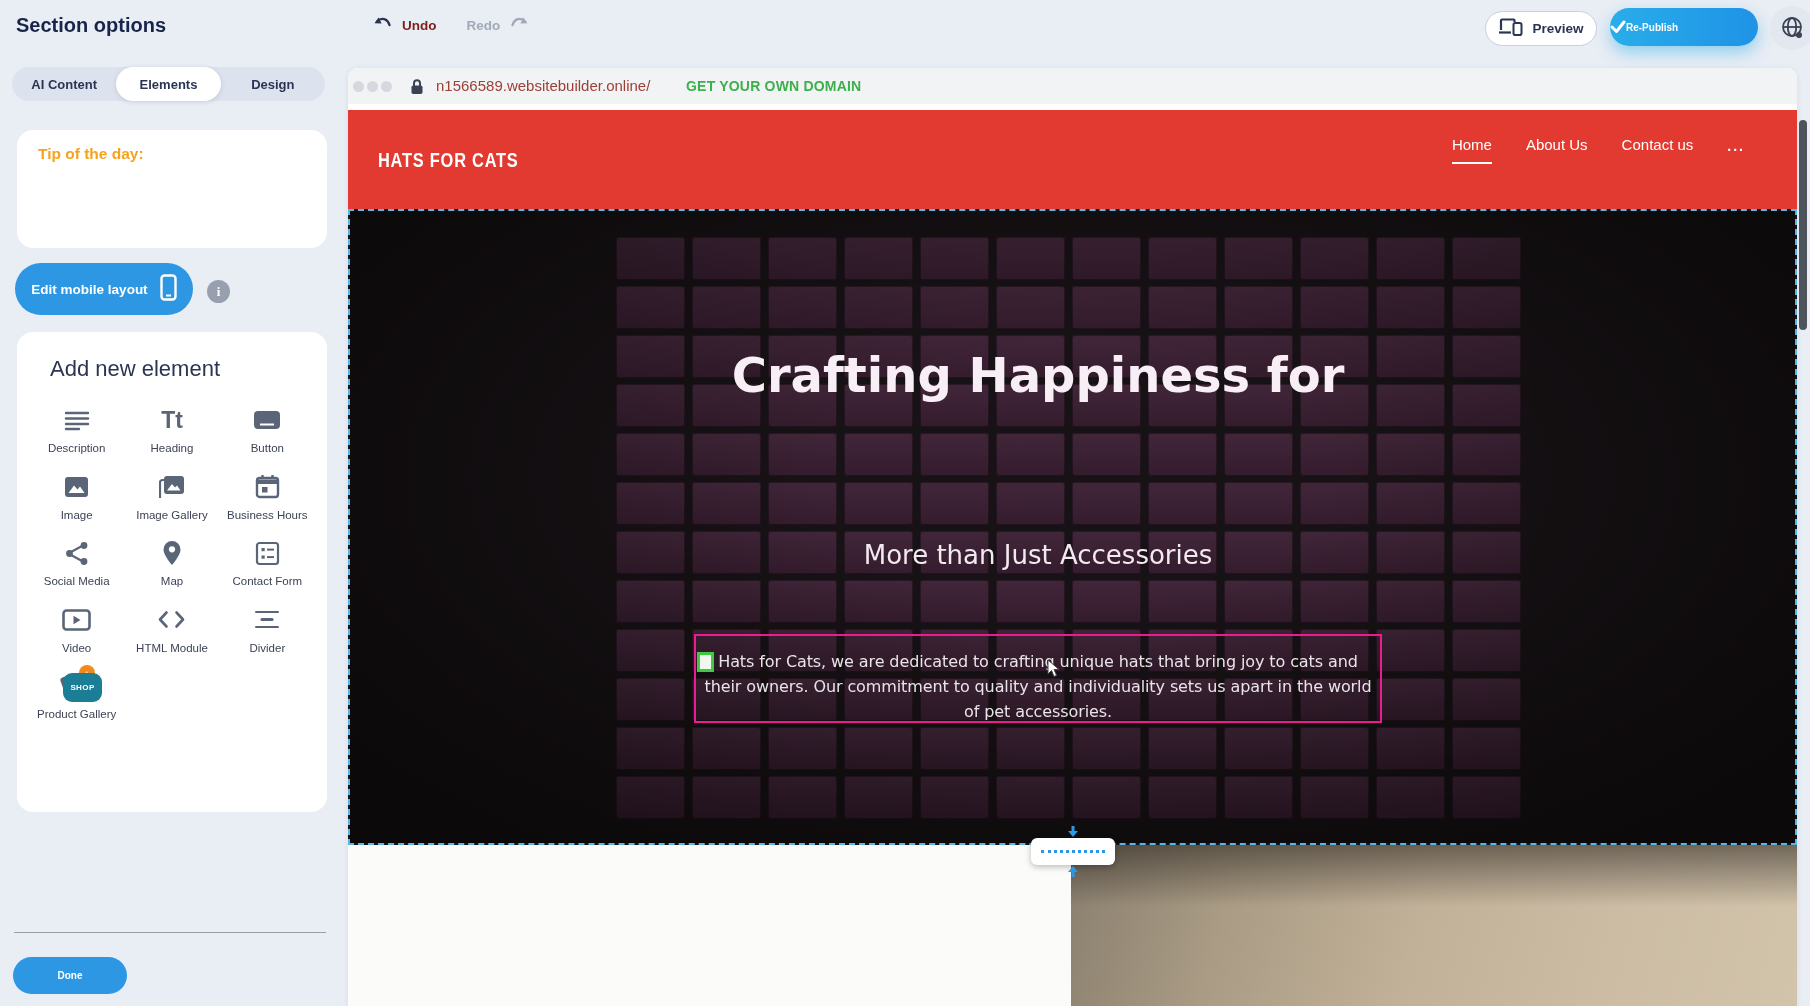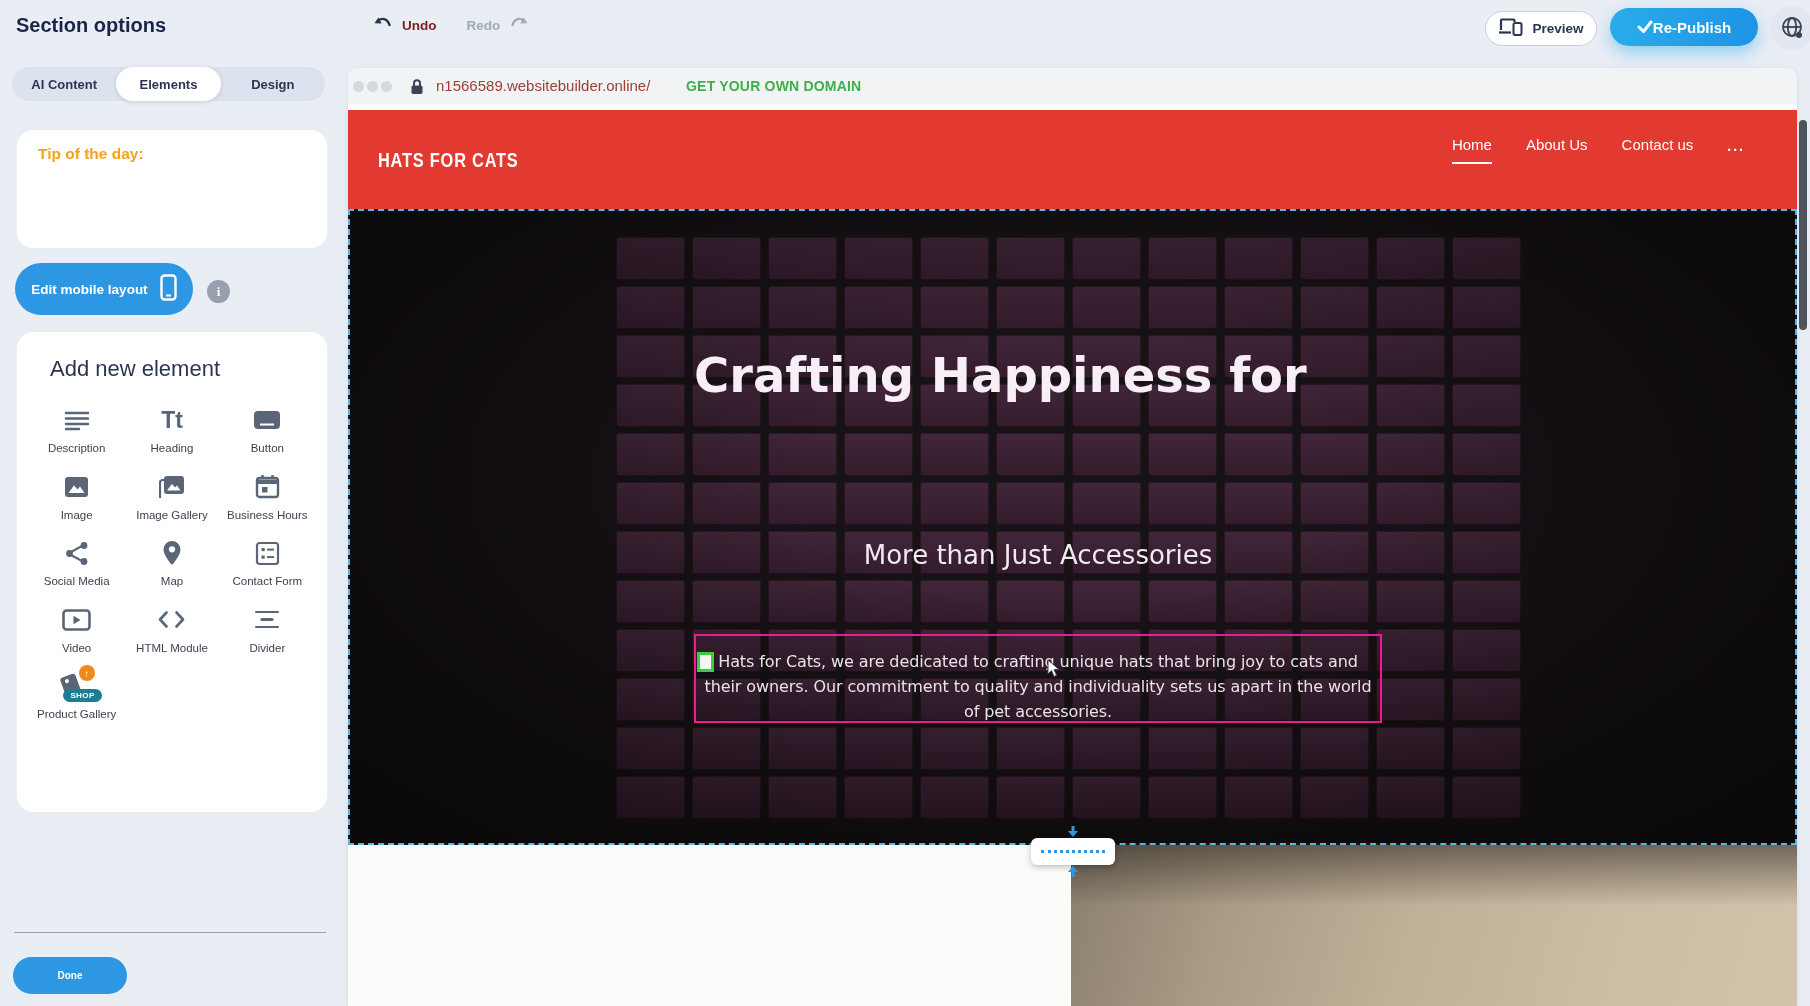--- a/index.html
+++ b/index.html
@@ -7,21 +7,21 @@
   body { background:#e9edf4; font-family:"Liberation Sans", sans-serif; position:relative; }
   .abs { position:absolute; }
 
   
   .panel-title { left:16px; top:14px; font-size:20px; font-weight:bold; color:#18254a; }
   .undo-redo { left:373px; top:16px; display:flex; align-items:center; gap:30px; }
   .ur-btn { display:flex; align-items:center; gap:8px; font-size:13.5px; font-weight:bold; cursor:pointer; background:none; border:none; font-family:inherit; }
   .ur-btn.undo { color:#7f1d1d; }
   .ur-btn.redo { color:#a2aab9; }
   .preview-btn { left:1485px; top:11px; width:112px; height:35px; border-radius:18px; border:1.5px solid #c9cfdb; background:#fff; display:flex; align-items:center; justify-content:center; gap:9px; font-size:13.5px; font-weight:bold; color:#2b3553; cursor:pointer; font-family:inherit;text-align:right; }
-  .republish-btn { left:1610px; top:8px; width:148px; height:38px; border-radius:19px; border:none; background:linear-gradient(90deg,#29ade9,#1f93e6); box-shadow:0 7px 16px rgba(41,173,233,.45); display:flex; align-items:center; justify-content:center; color:#fff; font-size:15px; font-weight:bold; cursor:pointer; font-family:inherit; }
+  .republish-btn { left:1610px; top:8px; width:148px; height:38px; border-radius:19px; border:none; background:linear-gradient(90deg,#29ade9,#1f93e6); box-shadow:0 7px 16px rgba(41,173,233,.45); display:flex; align-items:center; color:#fff; font-size:10px; font-weight:bold; cursor:pointer; font-family:inherit; }
   .globe-btn { left:1770px; top:6px; width:44px; height:44px; border-radius:50%; background:#e3e7ef; border:none; display:flex; align-items:center; justify-content:center; cursor:pointer; }
 
   
   .tabs { left:12px; top:67px; width:313px; height:34px; border-radius:17px; background:#dde3ee; display:flex; }
   .tab { flex:1; display:flex; align-items:center; justify-content:center; font-size:13px; font-weight:bold; color:#2b3553; border-radius:17px; cursor:pointer; }
   .tab.active { background:#fff; box-shadow:0 1px 5px rgba(30,40,70,.15); }
   .tip-card { left:17px; top:130px; width:310px; height:118px; background:#fff; border-radius:16px; padding:15px 21px; }
   .tip-title { font-size:15.5px; font-weight:bold; color:#f6a21c; margin-bottom:10px; }
   .tip-body { font-size:13.2px; color:#5c9ed9; line-height:1.5; width:275px; }
   .edit-mobile { left:15px; top:263px; width:178px; height:52px; border-radius:26px; background:#2d97e4; border:none; display:flex; align-items:center; justify-content:center; gap:12px; color:#fff; font-size:13.5px; font-weight:bold; cursor:pointer; font-family:inherit; }
@@ -30,21 +30,21 @@
   .elements-title { font-size:22px; color:#2b3553; margin-left:21px; margin-bottom:22px; }
   .el-grid { display:grid; grid-template-columns:repeat(3,1fr); row-gap:14px; justify-items:center; }
   .el-item { width:88px; text-align:center; cursor:pointer; }
   .el-icon { height:32px; display:flex; align-items:center; justify-content:center; color:#5a6577; margin-bottom:5px; position:relative; }
   .el-label { font-size:11.5px; color:#3c4354; line-height:1.35; }
   .tt-glyph { font-size:23px; font-weight:bold; color:#5a6577; line-height:1; }
   .pg-wrap { width:42px; height:34px; position:relative; }
   .pg-tag { position:absolute; left:7px; top:6px; width:16px; height:23px; background:#5a6577; border-radius:3px; transform:rotate(-20deg); }
   .pg-tag::after { content:""; position:absolute; left:4px; top:3px; width:4px; height:4px; border-radius:50%; background:#fff; }
   .pg-up { position:absolute; right:3px; top:-4px; width:16px; height:16px; border-radius:50%; background:#f08a1d; color:#fff; font-size:10px; font-weight:bold; display:flex; align-items:center; justify-content:center; }
-  .pg-shop { position:absolute; right:-4px; bottom:1px; background:#1b7d96; color:#fff; font-size:8px; font-weight:bold; letter-spacing:.4px; padding:2px 7px; border-radius:9px; }
+  .pg-shop { position:absolute; right:-4px; bottom:1px; background:#1b7d96; color:#fff; font-size:8px; font-weight:bold; letter-spacing:.4px; padding:10px 7px; border-radius:9px; }
   .side-divider { left:14px; top:932px; width:312px; height:1px; background:#9aa0ab; }
   .done-btn { left:13px; top:957px; width:114px; height:37px; border-radius:19px; background:#2d97e4; border:none; color:#fff; font-size:10px; font-weight:bold; cursor:pointer; font-family:inherit; }
 
   
   .browser { left:348px; top:68px; width:1449px; height:938px; border-radius:10px 10px 0 0; overflow:hidden; background:#fff; box-shadow:0 1px 6px rgba(20,30,60,.08); }
   .chrome { position:relative; height:36px; background:#f2f3f5; }
   .chrome-dots { position:absolute; left:5px; top:13px; display:flex; gap:3px; }
   .chrome-dots span { width:11px; height:11px; border-radius:50%; background:#d5d9df; }
   .lock { position:absolute; left:62px; top:10px; }
   .url-text { position:absolute; left:88px; top:9px; font-size:15px; color:#9c4036; cursor:text; }
@@ -54,21 +54,21 @@
   .site-logo { position:absolute; left:30px; top:38px; color:#fff; font-size:21px; font-weight:bold; letter-spacing:1px; transform:scaleX(.78); transform-origin:left center; white-space:nowrap; }
   .site-nav { position:absolute; right:52px; top:26px; display:flex; align-items:center; gap:34px; }
   .nav-item { color:#fff; font-size:15px; cursor:pointer; padding-bottom:9px; border-bottom:2.5px solid transparent; }
   .nav-item.active { border-bottom-color:#fff; }
   .nav-more { color:#fff; font-size:14px; font-weight:bold; letter-spacing:2px; cursor:pointer; padding-bottom:9px; }
 
   .hero { position:relative; width:1449px; height:636px; background:#171215; border:2px dashed #58b7e6; overflow:hidden; cursor:pointer; }
   .tile-grid { position:absolute; left:266px; top:26px; display:grid; grid-template-columns:repeat(12,69px); grid-auto-rows:43px; gap:6px 7px; }
   .tile { background:linear-gradient(180deg,#412639,#341c2d); border-radius:3px; box-shadow:inset 0 0 0 1px rgba(0,0,0,.35); }
   .vignette { position:absolute; inset:0; background:radial-gradient(ellipse at 50% 42%, rgba(0,0,0,0) 25%, rgba(0,0,0,.5) 90%); pointer-events:none; }
-  .hero-title { position:absolute; left:344px; top:124px; width:688px; font-family:"DejaVu Sans",sans-serif; font-size:48px; line-height:80px; color:#f8eef6; }
+  .hero-title { position:absolute; left:344px; top:124px; width:688px; text-align:center; font-family:"DejaVu Sans",sans-serif; font-size:48px; line-height:80px; color:#f8eef6; }
   .hero-subtitle { position:absolute; left:344px; top:329px; width:688px; text-align:center; font-family:"DejaVu Sans",sans-serif; font-size:26px; color:#f3e9f0; }
   .text-element { position:absolute; left:344px; top:423px; width:688px; height:89px; border:2px solid #ec1c90; }
   .text-element .te-body { margin-top:13px; padding:0 8px; font-size:16px; line-height:25px; letter-spacing:-.1px; color:#e9e4e7; text-align:center; font-family:"DejaVu Sans",sans-serif; }
   .te-handle { position:absolute; left:1px; top:16px; width:17px; height:20px; background:#f2f6f2; border:3px solid #3fcb3f; cursor:pointer; }
   .mouse-cursor { position:absolute; left:697px; top:448px; pointer-events:none; }
 
   .below { position:relative; width:1449px; height:161px; display:flex; }
   .below-left { width:723px; height:100%; background:#fbfbfa; }
   .below-right { width:726px; height:100%;
     background:

